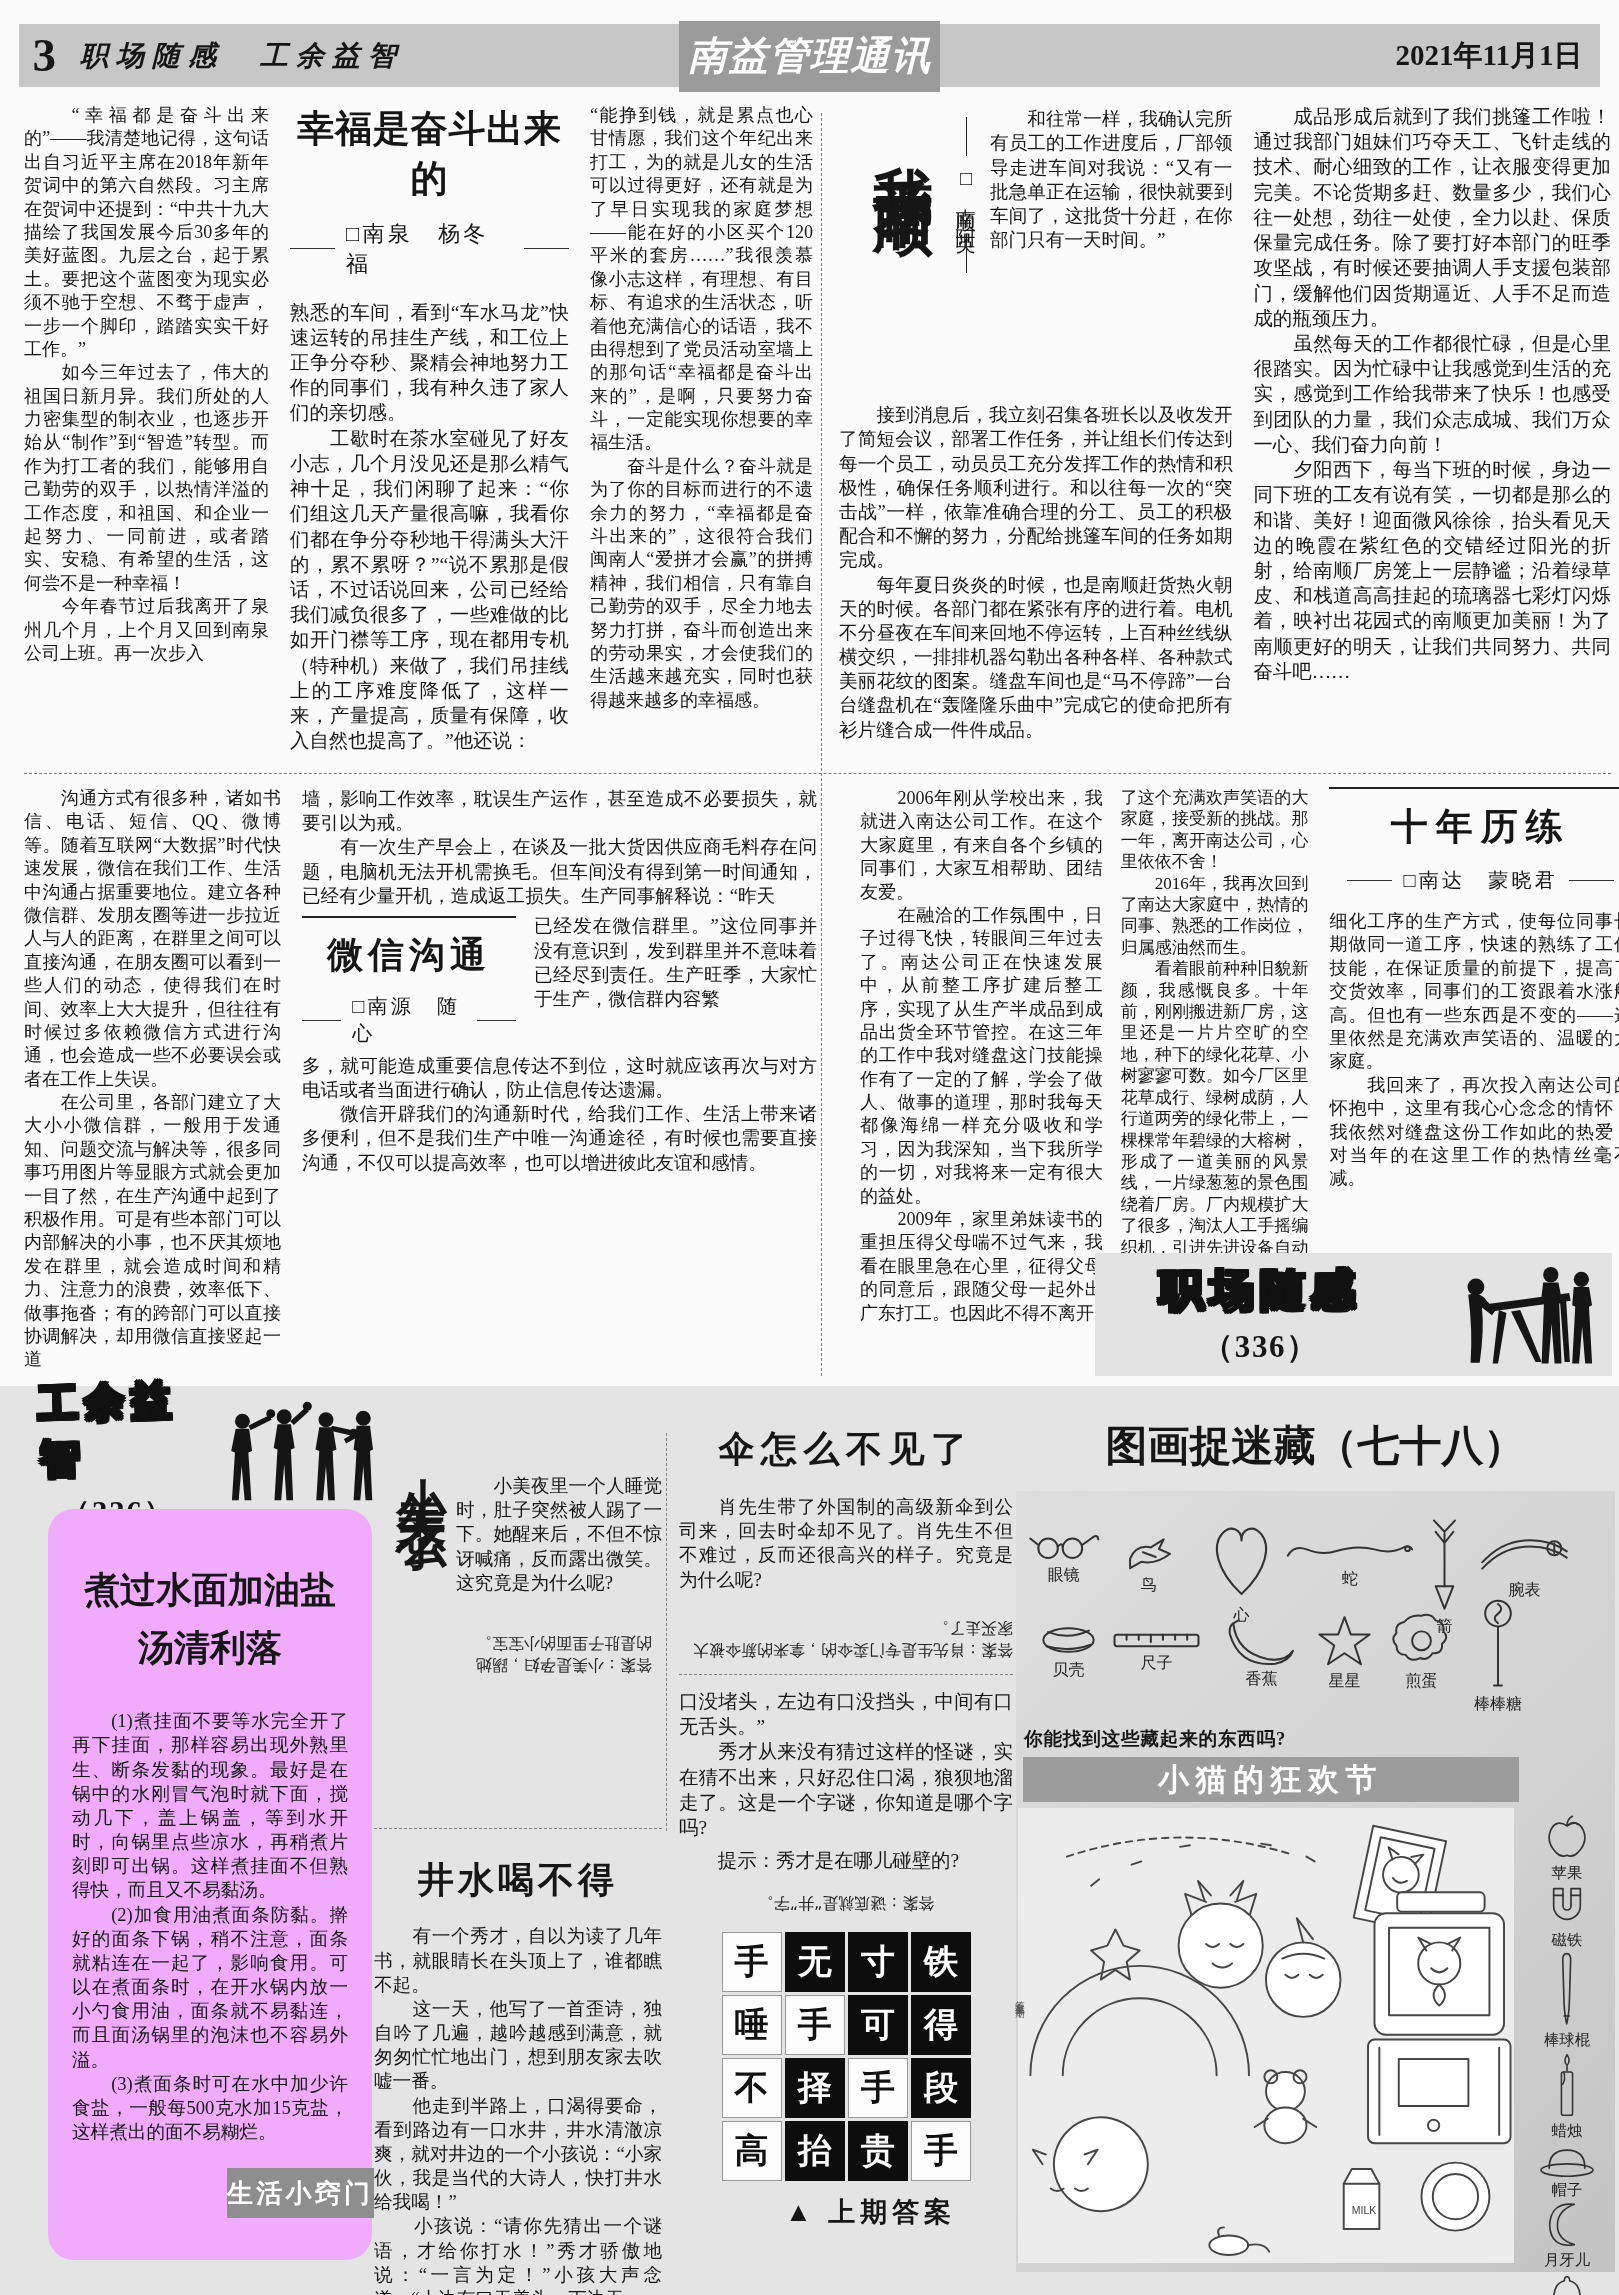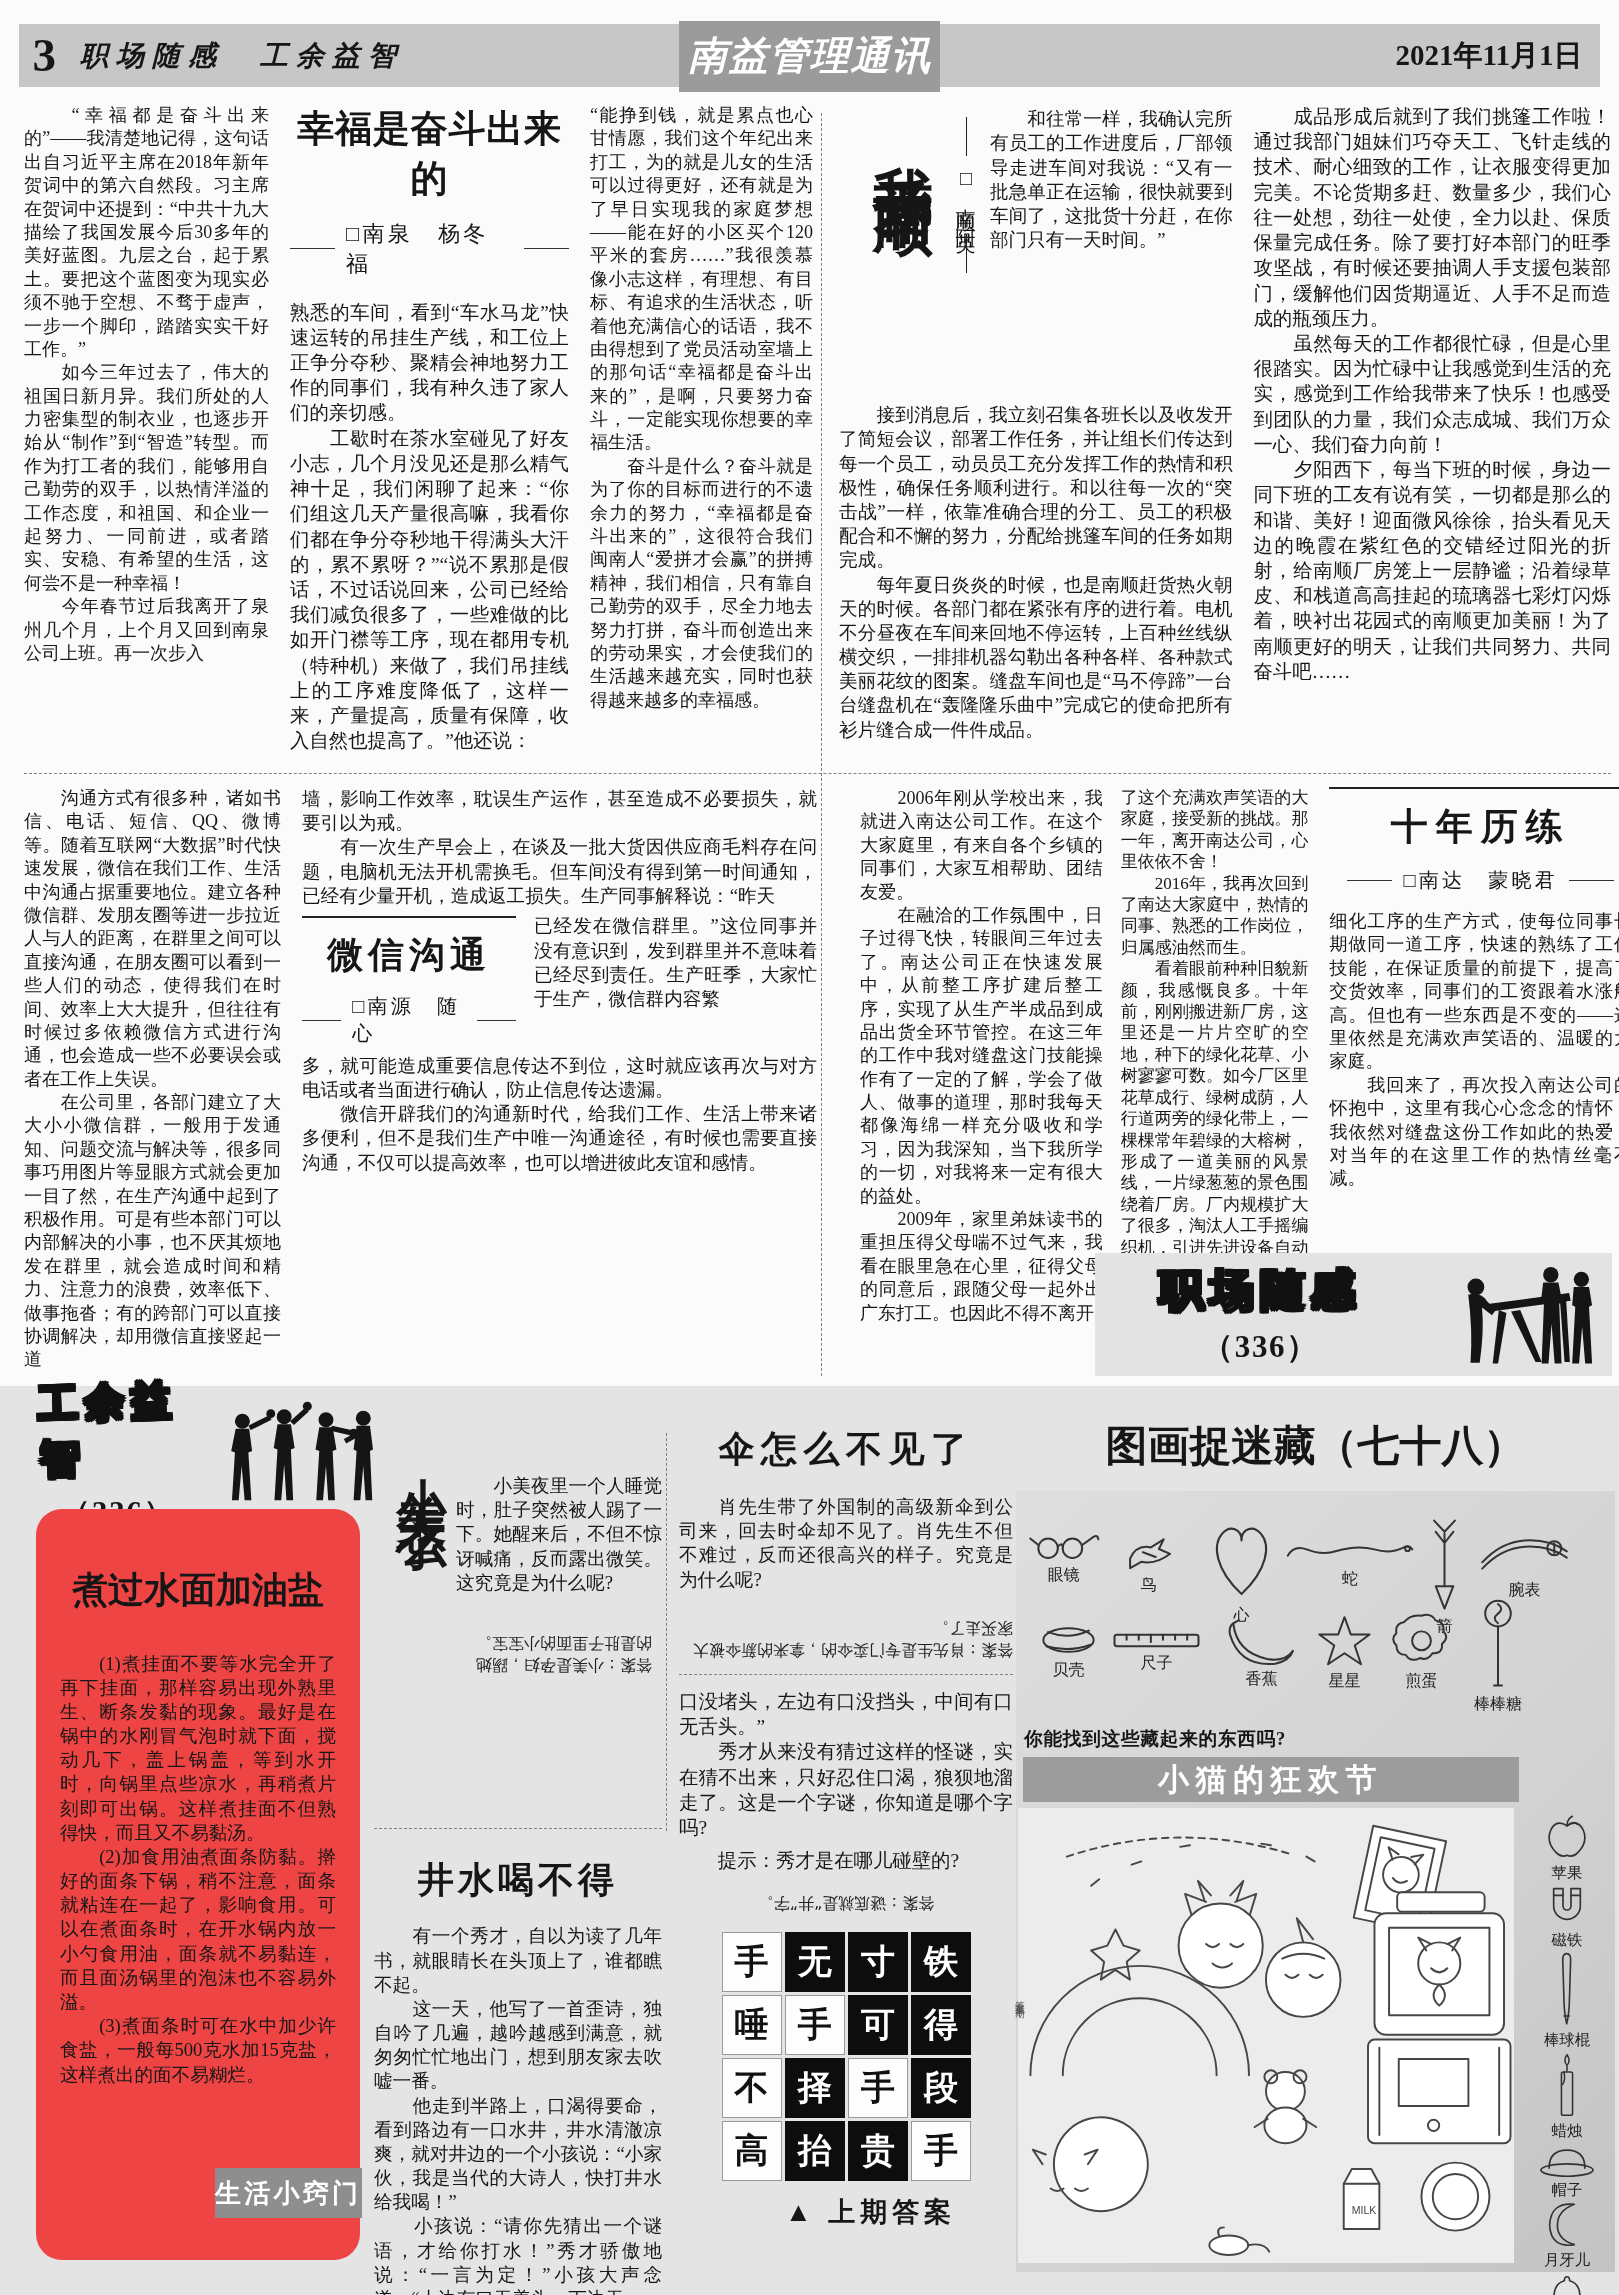--- a/index.html
+++ b/index.html
@@ -66,21 +66,21 @@
   .badge-workplace{left:1095px;top:1253px;width:517px;height:123px;padding:0 11.3px}
   .bubble{font-family:"DejaVu Sans","Liberation Sans",sans-serif;font-weight:bold;color:#fff;
     -webkit-text-stroke:2px #111;letter-spacing:6.5px;
     text-shadow:2.4px 2.4px 0 #111,-2.4px -2.4px 0 #111,2.4px -2.4px 0 #111,-2.4px 2.4px 0 #111,0 2.4px 0 #111,0 -2.4px 0 #111,2.4px 0 0 #111,-2.4px 0 0 #111}
   .badge-num{font-size:31px;font-weight:bold;letter-spacing:1.6px}
   .badge-workplace .bcol{display:flex;flex-direction:column;align-items:center;gap:6.5px;flex:1}
   
   .bottom-band{left:0;top:1386px;width:1619px;height:909px;background:#e4e4e4}
   .badge-leisure{left:32px;top:11.3px;width:348px;height:113px}
   .badge-leisure .bcol{display:flex;flex-direction:column;gap:8px;margin-left:6.5px}
-  .tips-box{left:36px;top:123px;width:324px;height:751px;background:#ef4444;border-radius:26px;
+  .tips-box{left:48px;top:123px;width:324px;height:751px;background:#f0abfc;border-radius:26px;
     padding:24px 24px 12px 24px}
   .tips-title{font-size:36px;font-weight:bold;text-align:center;line-height:1.6;margin-top:29px}
   .tips-body{margin-top:32px}
   .tips-tag{position:absolute;right:-1.6px;bottom:42px;width:147px;height:50px;background:#8e8e8e;
     color:#fff;font-size:26px;font-weight:bold;display:flex;align-items:center;justify-content:center;letter-spacing:3.2px}
   .riddle-xiaomei{left:377px;top:47px;width:285px;display:flex}
   .vtitle-sm{writing-mode:vertical-rl;font-size:50px;font-weight:bold;letter-spacing:13px;width:79px;padding-top:4.9px}
   .rx-content{flex:1}
   .flip{transform:rotate(180deg);font-family:"DejaVu Sans","Liberation Sans",sans-serif;
     font-size:16px;line-height:1.4;color:#222}
@@ -256,20 +256,21 @@
         <circle cx="188" cy="22" r="10"></circle>
           <path d="M179 32 h18 l4 32 -4 2 3 66 h-9 l-3 -46 -4 46 h-9 l4 -66 -4 -2 Z"></path>
           <path d="M180 40 l-18 10 3 6 18 -10 Z"></path>
       </g>
     </svg>
   </div>
 
   <div class="abs tips-box">
     <div class="tips-title">
       <div>煮过水面加油盐</div>
+      <div>汤清利落</div>
     </div>
     <div class="tips-body bt bt23">　　(1)煮挂面不要等水完全开了再下挂面，那样容易出现外熟里生、断条发黏的现象。最好是在锅中的水刚冒气泡时就下面，搅动几下，盖上锅盖，等到水开时，向锅里点些凉水，再稍煮片刻即可出锅。这样煮挂面不但熟得快，而且又不易黏汤。
 　　(2)加食用油煮面条防黏。擀好的面条下锅，稍不注意，面条就粘连在一起了，影响食用。可以在煮面条时，在开水锅内放一小勺食用油，面条就不易黏连，而且面汤锅里的泡沫也不容易外溢。
 　　(3)煮面条时可在水中加少许食盐，一般每500克水加15克盐，这样煮出的面不易糊烂。</div>
     <div class="tips-tag">生活小窍门</div>
   </div>
 
   <div class="abs riddle-xiaomei">
     <div class="vtitle-sm">小美怎么了</div>
     <div class="rx-content">

